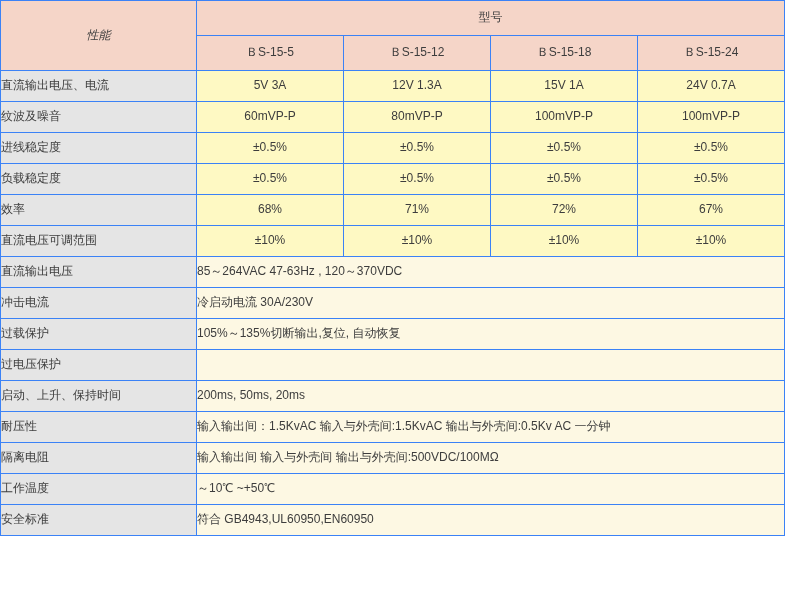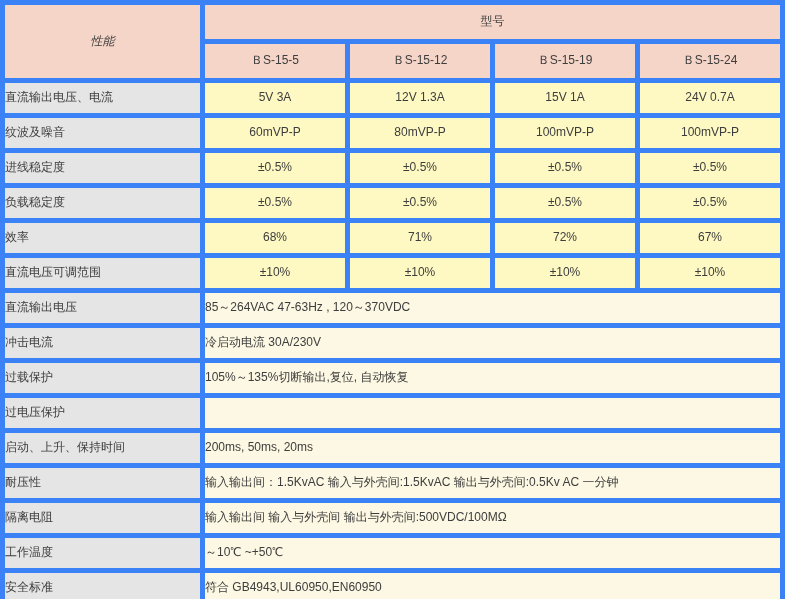--- a/index.html
+++ b/index.html
@@ -15,21 +15,21 @@
     color: #3a3a3a;
     overflow: hidden;
   }
   .spec-table {
     border-collapse: collapse;
     table-layout: fixed;
     width: 785px;
     margin: 0;
   }
   .spec-table td, .spec-table th {
-    border: 5px solid #3b82f6;
+    border: 1px solid #3b82f6;
     padding: 0;
     font-weight: normal;
     font-size: 12px;
     color: #3d3d3d;
     vertical-align: middle;
     line-height: 1.3;
   }
   
   .hdr {
     background: #f5d5c8;
@@ -70,21 +70,21 @@
 
 <table class="spec-table">
   <tbody>
     <tr>
       <th class="hdr-perf" rowspan="2">性能</th>
       <th class="hdr" colspan="4">型号</th>
     </tr>
     <tr>
       <th class="hdr col-model">ＢS-15-5</th>
       <th class="hdr col-model">ＢS-15-12</th>
-      <th class="hdr col-model">ＢS-15-19</th>
+      <th class="hdr col-model">ＢS-15-18</th>
       <th class="hdr col-model">ＢS-15-24</th>
     </tr>
 
     <tr>
       <td class="rowlabel">直流输出电压、电流</td>
       <td class="val">5V  3A</td>
       <td class="val">12V 1.3A</td>
       <td class="val">15V  1A</td>
       <td class="val">24V  0.7A</td>
     </tr>

